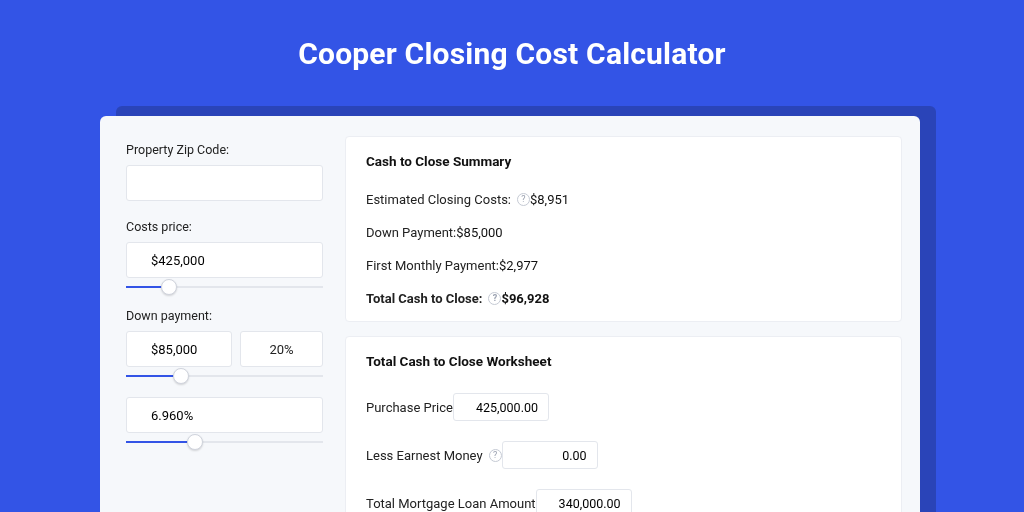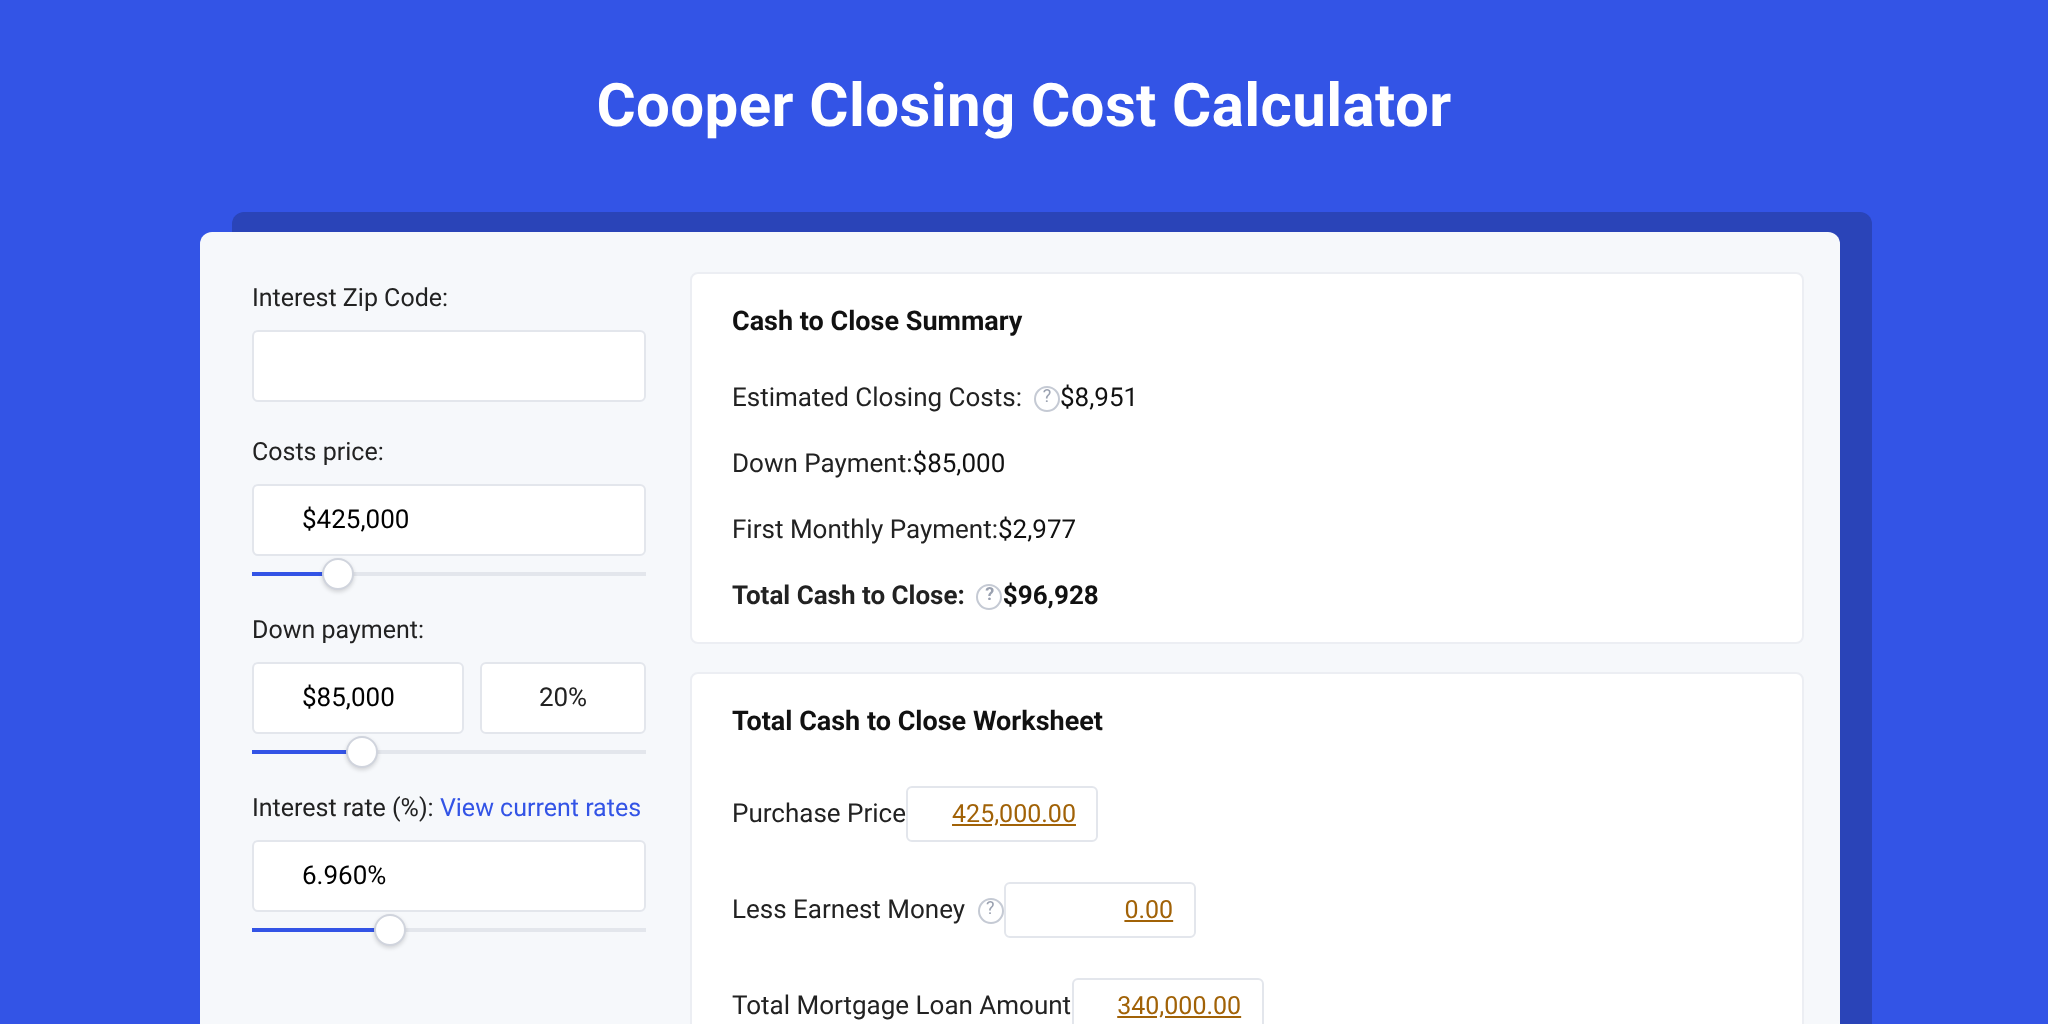--- a/index.html
+++ b/index.html
@@ -22,34 +22,34 @@
   .dp-row .field:first-child { flex: 1.7; }
   .dp-row .field:last-child { flex: 1; justify-content: center; }
   .card { background: #fff; border: 1px solid #eceef3; border-radius: 4px; padding: 16px 20px 6px 20px; margin-bottom: 14px; }
   .card-title { font-size: 13.5px; font-weight: 700; color: #111; margin-bottom: 14px; }
   .row { display: flex; justify-content: flex-start; align-items: center; font-size: 13px; color: #222; padding: 9px 0; }
   .row.bold .rl, .row.bold .rv { font-weight: 700; }
   .rl { display: flex; align-items: center; gap: 6px; }
   .rv { color: #111; }
   .help-icon { width: 13px; height: 13px; border: 1px solid #c5cad4; border-radius: 50%; display: inline-flex; align-items: center; justify-content: center; font-size: 9px; color: #9aa1b0; cursor: help; line-height: 1; }
   .ws .row { padding: 10px 0; }
-  .val-box { background: #fff; border: 1px solid #e3e6ec; border-radius: 3px; height: 28px; min-width: 96px; display: flex; align-items: center; justify-content: flex-end; padding: 0 10px; font-size: 12.5px; color: #a16207; text-decoration: underline; }
+  .val-box { background: #fff; border: 1px solid #e3e6ec; border-radius: 3px; height: 28px; min-width: 96px; display: flex; align-items: center; justify-content: flex-end; padding: 0 10px; font-size: 12.5px; color: #000000; }
 </style>
 </head>
 <body>
 
 <h1 class="page-title">Cooper Closing Cost Calculator</h1>
 
 <div class="shadow-box"></div>
 
 <div class="app">
 
   <div class="sidebar">
 
-    <div class="label">Interest Zip Code:</div>
+    <div class="label">Property Zip Code:</div>
     <div class="field">
       <input type="text" value="" style="">
     </div>
     <div style="height:14px"></div>
 
     <div class="label">Costs price:</div>
     <div class="field">
       <input type="text" value="$425,000" style="">
     </div>
     <div class="slider-wrap">
@@ -66,23 +66,20 @@
       <div class="field">
         <span>20%</span>
       </div>
     </div>
     <div class="slider-wrap">
       <div class="slider-track"></div>
       <div class="slider-fill" style="width: 28%;"></div>
       <div class="slider-thumb" style="left: calc(28% - 8px);"></div>
     </div>
 
-    <div class="label">
-      <span>Interest rate (%): </span><a class="link">View current rates</a>
-    </div>
     <div class="field">
       <input type="text" value="6.960%" style="">
     </div>
     <div class="slider-wrap">
       <div class="slider-track"></div>
       <div class="slider-fill" style="width: 35%;"></div>
       <div class="slider-thumb" style="left: calc(35% - 8px);"></div>
     </div>
 
   </div>

